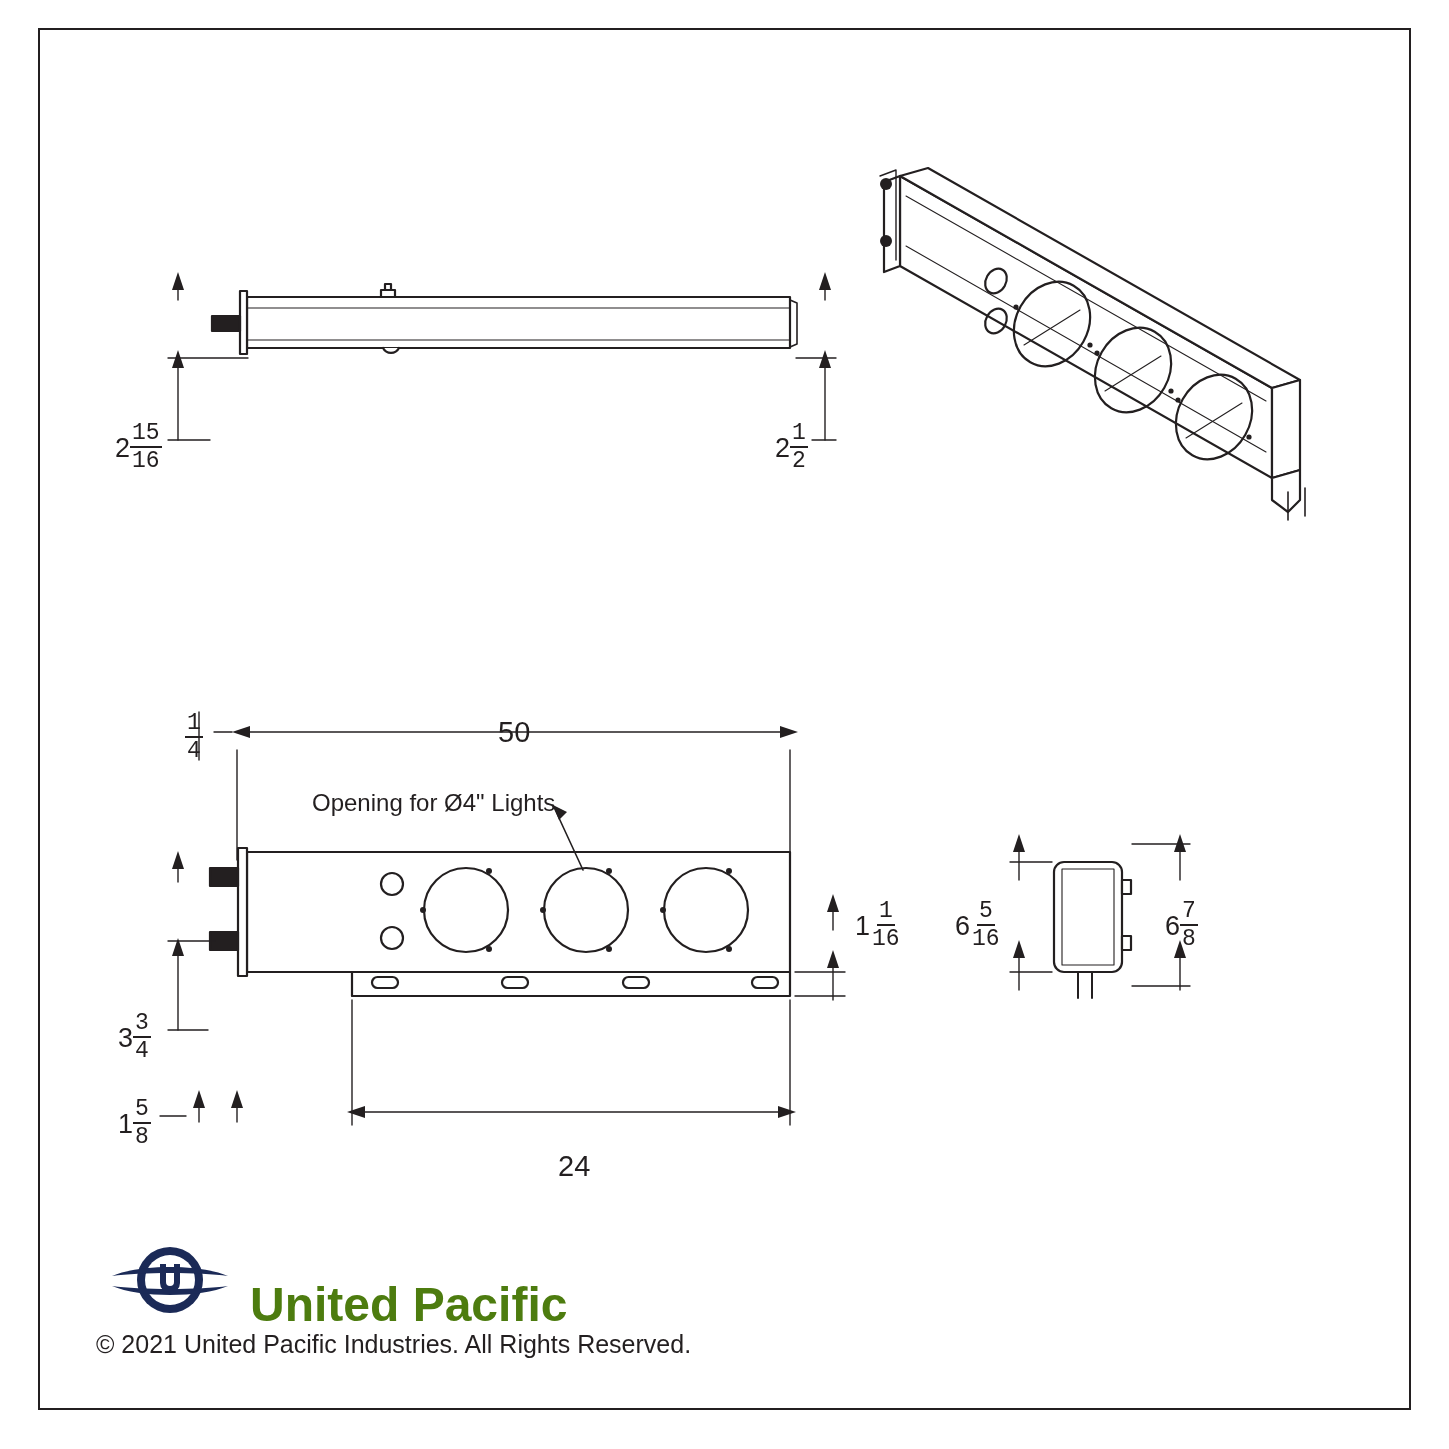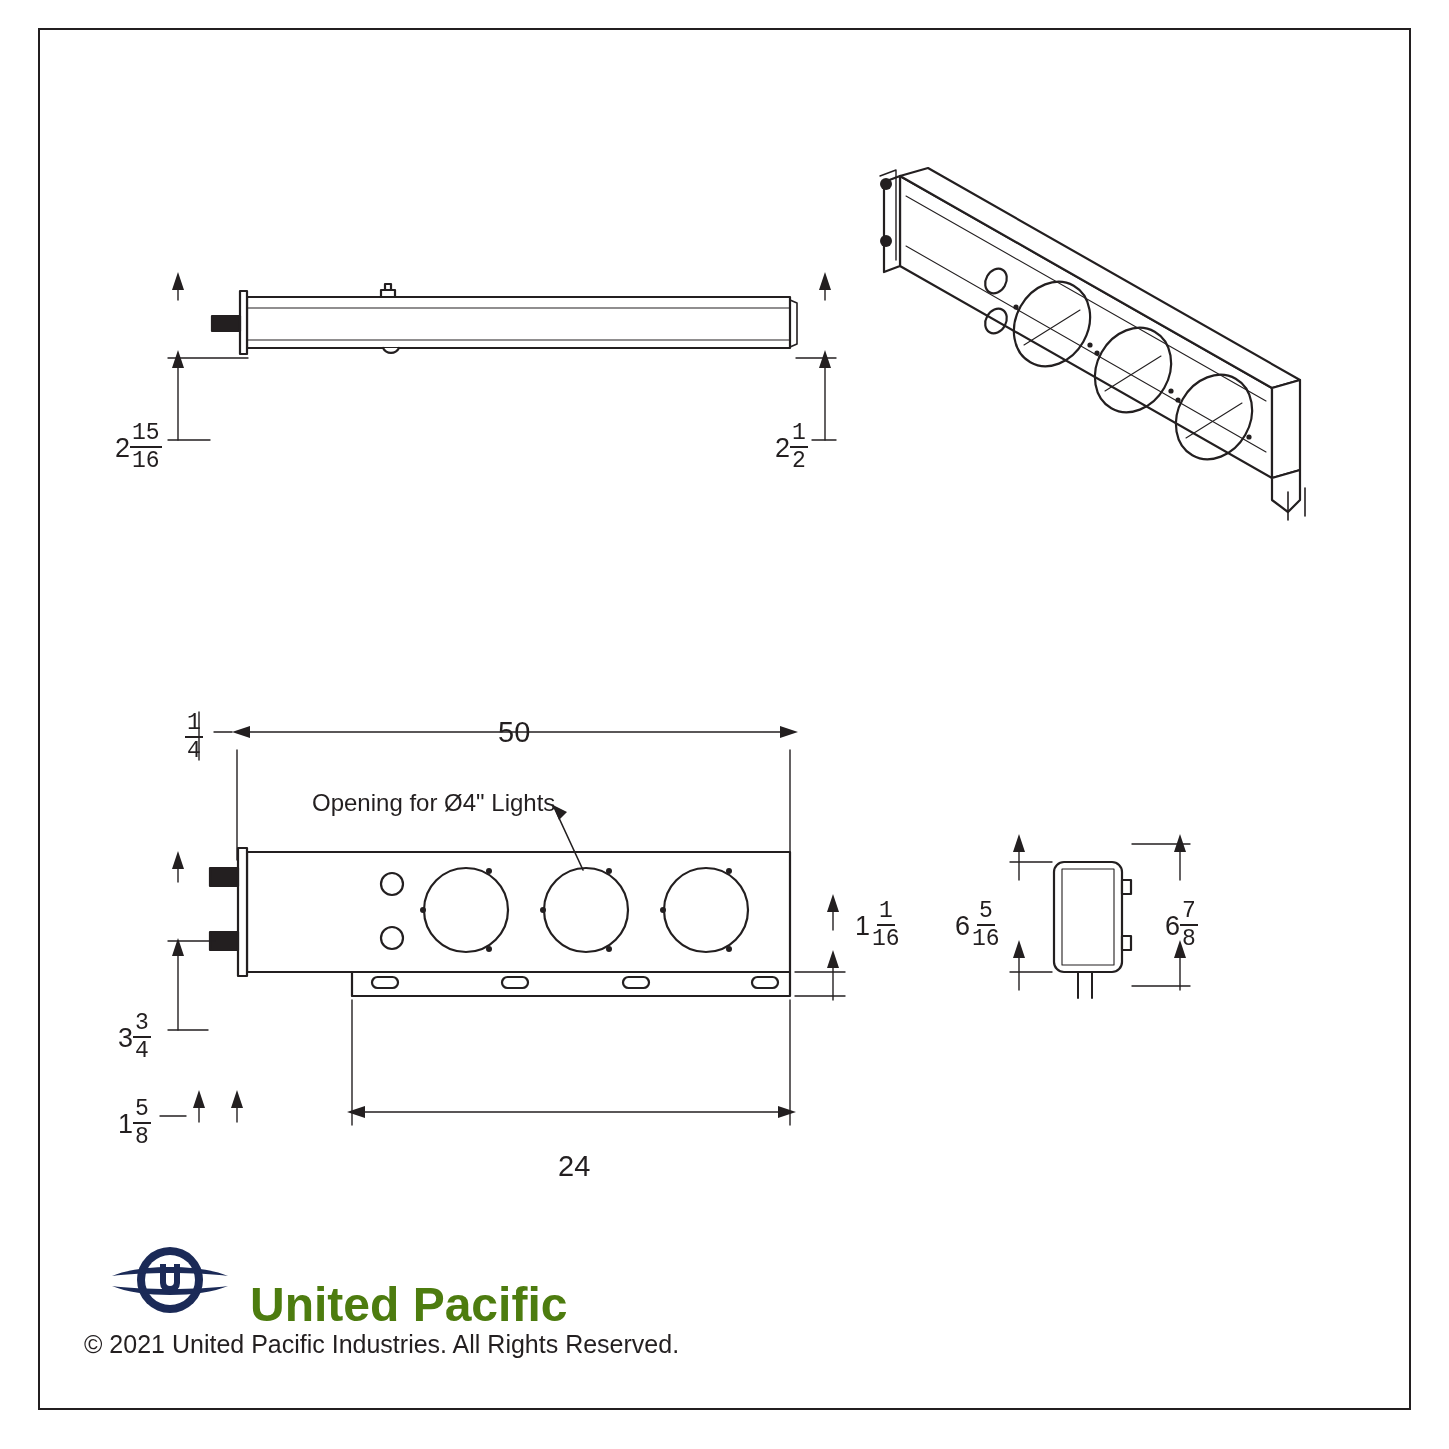--- a/index.html
+++ b/index.html
@@ -62,21 +62,21 @@
     vertical-align: middle;
   }
   .note {
     position: absolute;
     color: #231f20;
     font-size: 24px;
     white-space: nowrap;
   }
   #footer-text {
     position: absolute;
-    left: 84px;
+    left: 96px;
     top: 1330px;
     font-size: 25px;
     color: #231f20;
     white-space: nowrap;
   }
   #logo {
     position: absolute;
     left: 110px;
     top: 1242px;
     width: 420px;

